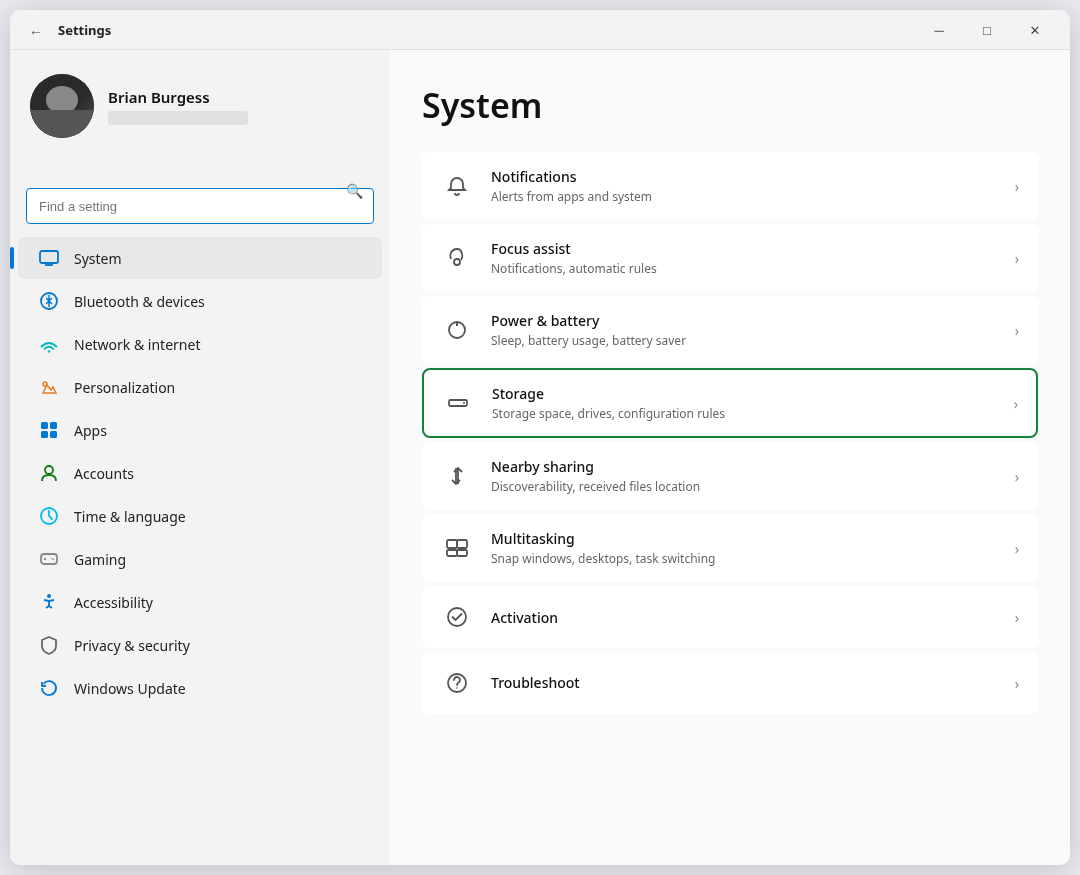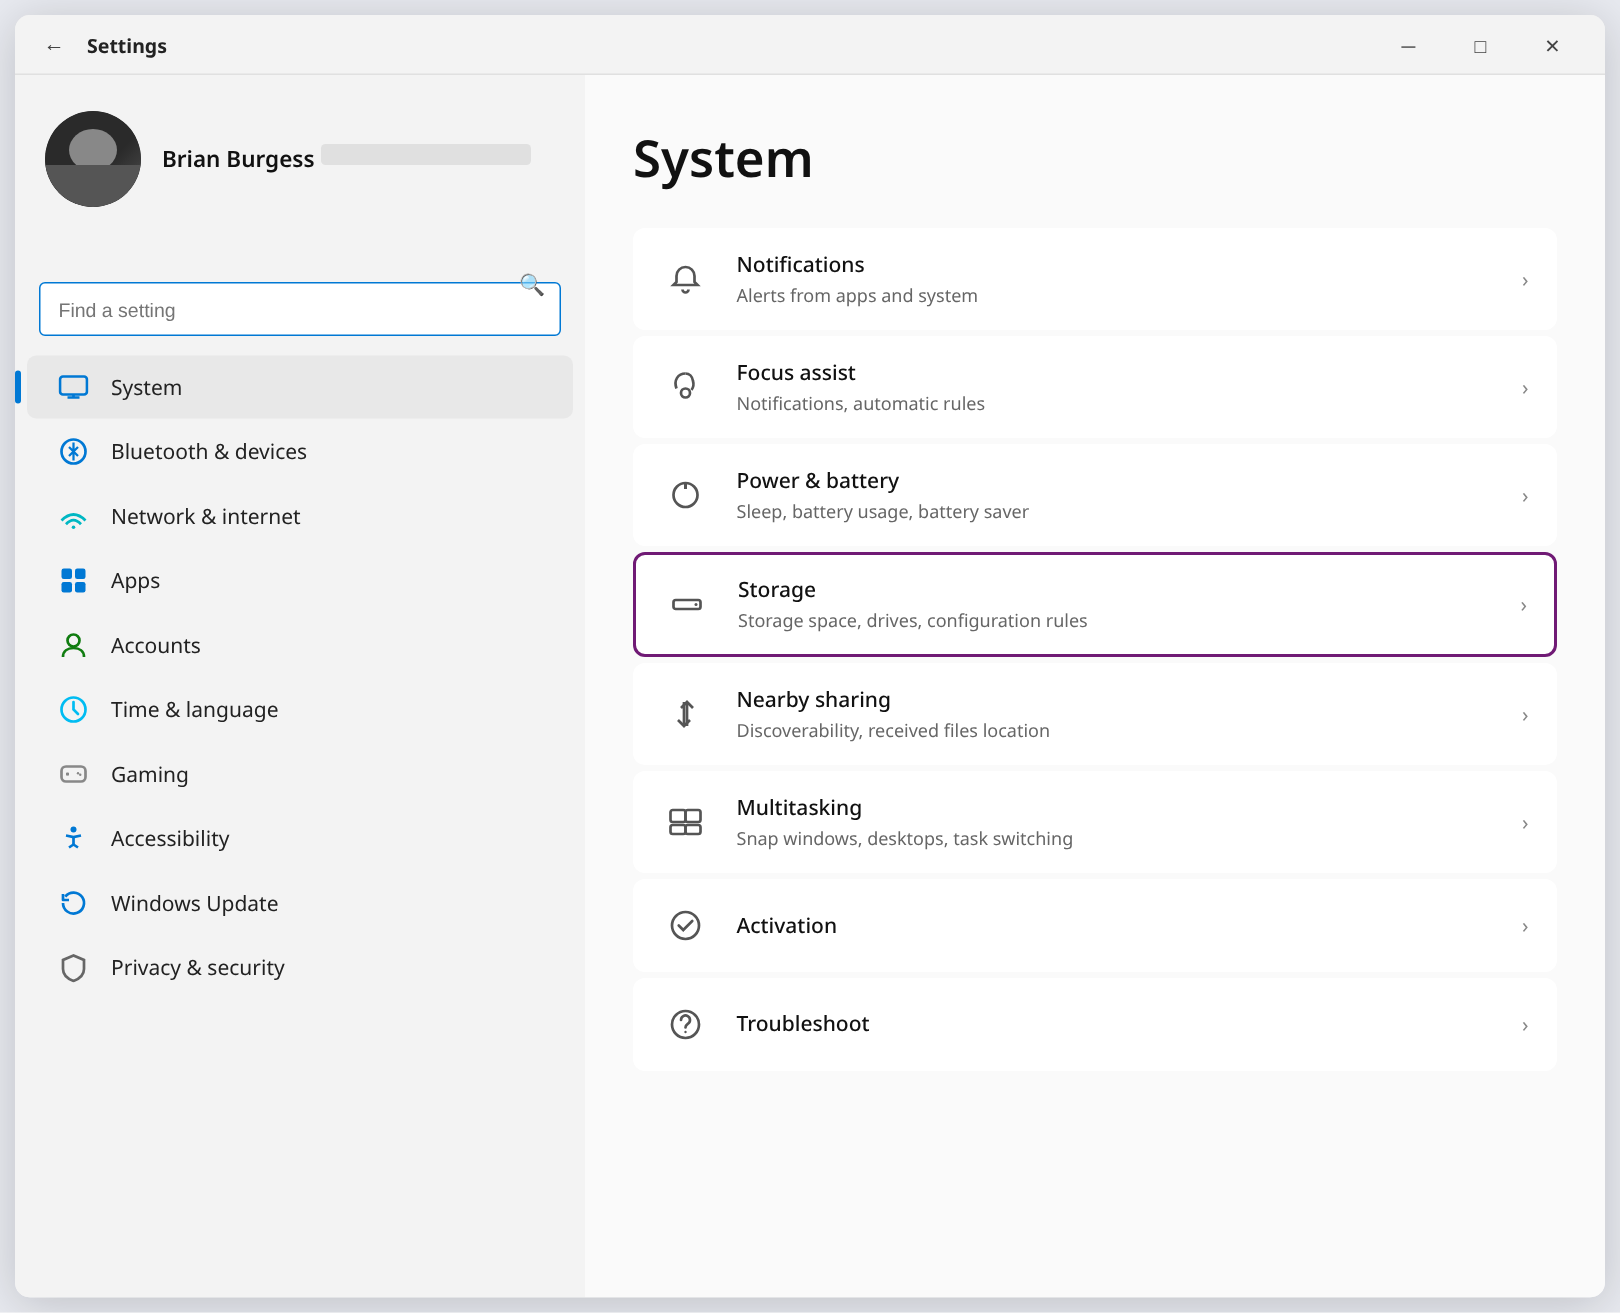--- a/index.html
+++ b/index.html
@@ -105,20 +105,21 @@
     .avatar-img::after {
       content: '';
       position: absolute;
       bottom: 0; left: 0; right: 0;
       height: 28px;
       background: #555;
       border-radius: 0 0 50% 50%;
     }
     .user-info {
       display: flex;
+      flex-direction: column;
       gap: 4px;
     }
     .user-name {
       font-size: 15px;
       font-weight: 600;
       color: #111;
     }
     .user-email {
       font-size: 12px;
       color: #888;
@@ -213,21 +214,21 @@
       border-radius: 8px;
       display: flex;
       align-items: center;
       padding: 14px 18px;
       gap: 18px;
       cursor: pointer;
       border: 1.5px solid transparent;
       transition: background 0.1s;
     }
     .settings-item.highlighted {
-      border: 2px solid #701a75;
+      border: 2px solid #15803d;
       background: #fff;
     }
     .settings-item-icon {
       width: 32px; height: 32px;
       display: flex; align-items: center; justify-content: center;
       flex-shrink: 0;
       font-size: 20px;
       color: #555;
     }
     .settings-item-text {
@@ -314,20 +315,29 @@
           <span class="nav-icon teal">
             <svg width="20" height="20" viewBox="0 0 20 20" fill="none">
               <path d="M2 13 Q10 5 18 13" stroke="#00b7c3" stroke-width="1.8" fill="none"></path>
               <path d="M5 15.5 Q10 10 15 15.5" stroke="#00b7c3" stroke-width="1.8" fill="none"></path>
               <circle cx="10" cy="17.5" r="1.2" fill="#00b7c3"></circle>
             </svg>
           </span>
           <span class="nav-label">Network &amp; internet</span>
         </div>
 
+        <div class="nav-item">
+          <span class="nav-icon orange">
+            <svg width="20" height="20" viewBox="0 0 20 20" fill="none">
+              <path d="M4 16 L8 8 L12 13 L14 10 L17 16Z" stroke="#e67e22" stroke-width="1.5" fill="none"></path>
+              <circle cx="6" cy="7" r="2" stroke="#e67e22" stroke-width="1.5" fill="none"></circle>
+            </svg>
+          </span>
+          <span class="nav-label">Personalization</span>
+        </div>
 
         <div class="nav-item">
           <span class="nav-icon blue">
             <svg width="20" height="20" viewBox="0 0 20 20" fill="none">
               <rect x="2" y="2" width="7" height="7" rx="1.5" fill="#0078d4"></rect>
               <rect x="11" y="2" width="7" height="7" rx="1.5" fill="#0078d4"></rect>
               <rect x="2" y="11" width="7" height="7" rx="1.5" fill="#0078d4"></rect>
               <rect x="11" y="11" width="7" height="7" rx="1.5" fill="#0078d4"></rect>
             </svg>
           </span>
@@ -373,36 +383,36 @@
               <circle cx="10" cy="4" r="2" fill="#0078d4"></circle>
               <path d="M5 8l5 1 5-1" stroke="#0078d4" stroke-width="1.8"></path>
               <path d="M10 9v5" stroke="#0078d4" stroke-width="1.8"></path>
               <path d="M7 16l3-2 3 2" stroke="#0078d4" stroke-width="1.8"></path>
             </svg>
           </span>
           <span class="nav-label">Accessibility</span>
         </div>
 
         <div class="nav-item">
+          <span class="nav-icon shield">
+            <svg width="20" height="20" viewBox="0 0 20 20" fill="none">
+              <path d="M10 2L3 5v6c0 4 3 6.5 7 8 4-1.5 7-4 7-8V5z" stroke="#666" stroke-width="1.8" fill="none"></path>
+            </svg>
+          </span>
+          <span class="nav-label">Privacy &amp; security</span>
+        </div>
+
+        <div class="nav-item">
           <span class="nav-icon refresh">
             <svg width="20" height="20" viewBox="0 0 20 20" fill="none">
               <path d="M3 10a7 7 0 1 0 1.5-4.3" stroke="#0078d4" stroke-width="1.8" fill="none"></path>
               <path d="M3 4v4h4" stroke="#0078d4" stroke-width="1.8" fill="none" stroke-linejoin="round"></path>
             </svg>
           </span>
           <span class="nav-label">Windows Update</span>
-        </div>
-
-        <div class="nav-item">
-          <span class="nav-icon shield">
-            <svg width="20" height="20" viewBox="0 0 20 20" fill="none">
-              <path d="M10 2L3 5v6c0 4 3 6.5 7 8 4-1.5 7-4 7-8V5z" stroke="#666" stroke-width="1.8" fill="none"></path>
-            </svg>
-          </span>
-          <span class="nav-label">Privacy &amp; security</span>
         </div>
       </nav>
     </div>
 
     <div class="main">
       <h1 class="page-title">System</h1>
 
       <div class="settings-list">
 
         <div class="settings-item">

